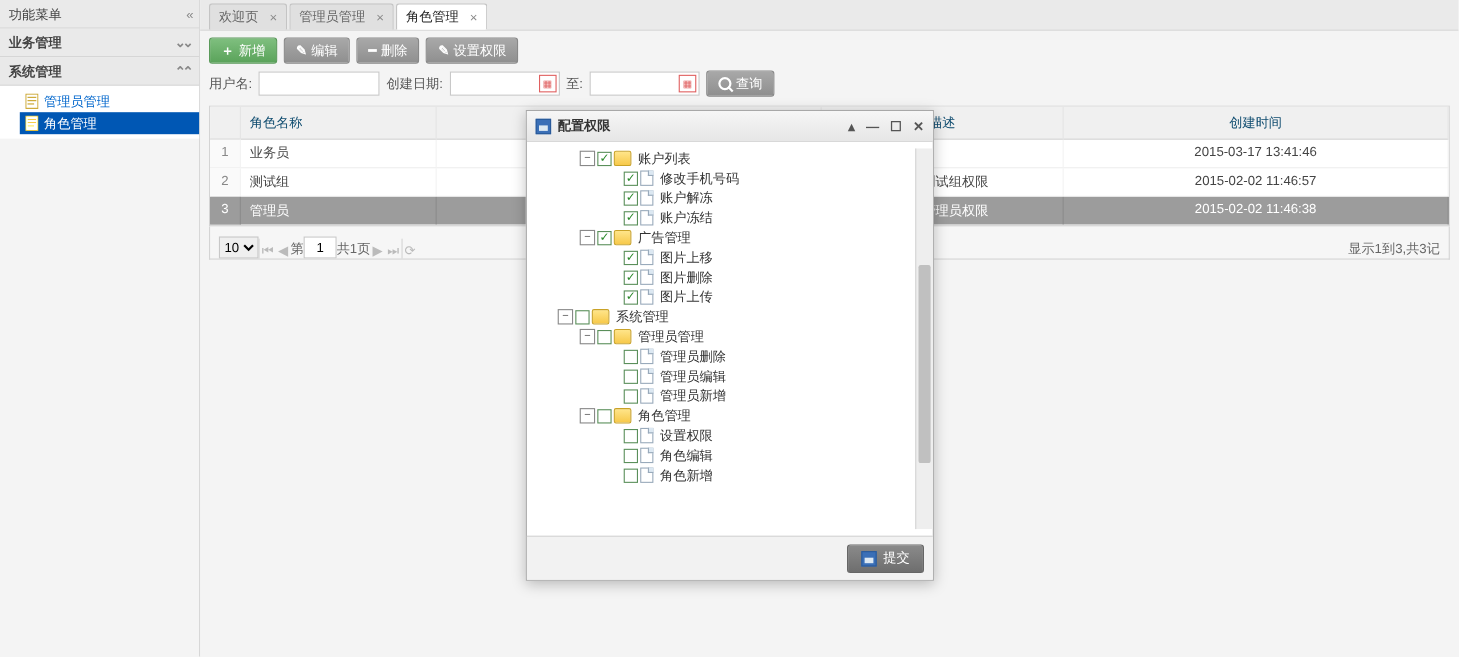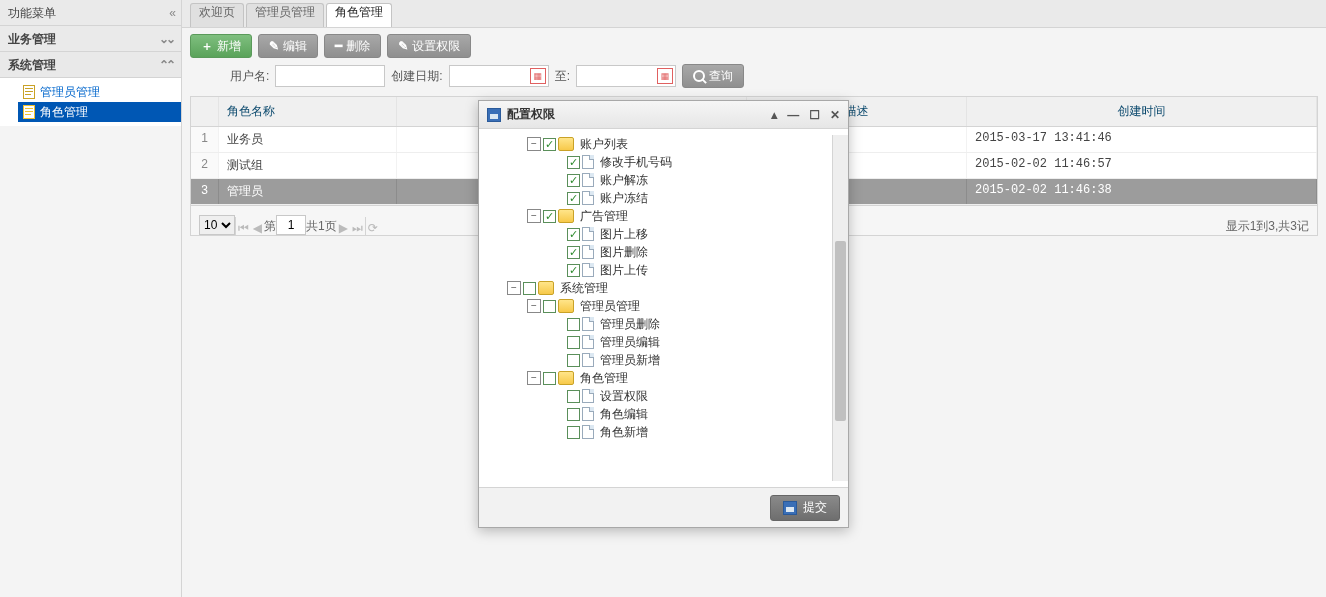--- a/index.html
+++ b/index.html
@@ -17,47 +17,47 @@
 .tree-row { height: 20px; line-height: 20px; display: flex; align-items: center; gap: 4px; padding: 0 4px; cursor: pointer; }
 .tree-row.selected { background: #0057b4; color: #fff; }
 .tree-row.selected .ficon { filter: brightness(1.2); }
 .tree-row a { color: #0066cc; text-decoration: none; }
 .tree-row.selected a { color: #fff; }
 .ficon { width: 14px; height: 14px; display: inline-flex; align-items: center; justify-content: center; }
 
 
 .main { flex: 1; display: flex; flex-direction: column; background: #f4f4f4; min-width: 0; }
 .tabs { height: 28px; display: flex; align-items: flex-end; padding: 2px 8px 0 8px; gap: 2px; border-bottom: 1px solid #d4d4d4; background: #eaeaea; }
-.tab { height: 24px; padding: 0 8px; background: #e0e0e0; border: 1px solid #c4c4c4; border-bottom: none; border-radius: 3px 3px 0 0; display: flex; align-items: center; gap: 20px; cursor: pointer; color: #666; flex-direction: column; }
+.tab { height: 24px; padding: 0 8px; background: #e0e0e0; border: 1px solid #c4c4c4; border-bottom: none; border-radius: 3px 3px 0 0; display: flex; align-items: center; gap: 10px; cursor: pointer; color: #666; }
 .tab.active { background: #fff; color: #222; font-weight: normal; }
 .tab .x { color: #888; cursor: pointer; }
 
 .toolbar { padding: 6px 8px; display: flex; gap: 6px; background: #f4f4f4; }
 .btn { height: 24px; padding: 0 10px; border: 1px solid #5a9a5a; background: linear-gradient(#7fbf7f,#5aa35a); color: #fff; border-radius: 3px; display: inline-flex; align-items: center; gap: 4px; cursor: pointer; }
 .btn.gray { background: linear-gradient(#a8a8a8,#8f8f8f); border-color: #888; }
 .btn .glyph { font-weight: bold; }
 
-.searchbar { padding: 0 8px 8px 8px; display: flex; align-items: center; gap: 6px; color: #555; margin-left: 40px; }
+.searchbar { padding: 0 8px 8px 8px; display: flex; align-items: center; gap: 6px; color: #555; }
 .searchbar label { white-space: nowrap; }
 .input { height: 22px; border: 1px solid #c8c8c8; background: #fff; padding: 0 4px; }
 .input.w110 { width: 110px; }
 .input.date { width: 100px; padding-right: 22px; position: relative; }
 .date-wrap { position: relative; display: inline-block; }
 .date-wrap .cal { position: absolute; right: 3px; top: 3px; width: 16px; height: 16px; border: 1px solid #e06060; background: #fff; display: flex; align-items: center; justify-content: center; color: #e06060; font-size: 9px; cursor: pointer; }
 .sbtn { height: 24px; padding: 0 10px; border: 1px solid #888; background: linear-gradient(#a8a8a8,#8f8f8f); color: #fff; border-radius: 3px; display: inline-flex; align-items: center; gap: 4px; cursor: pointer; }
 
 .grid { margin: 0 8px; border: 1px solid #d4d4d4; background: #fff; }
 .grid-head, .grid-row { display: grid; grid-template-columns: 28px 1fr 350px 220px 350px; }
 .grid-head { background: #f0f0f0; border-bottom: 1px solid #d4d4d4; }
 .grid-head .cell { padding: 6px 8px; border-right: 1px solid #e4e4e4; color: #0c4a6e; text-align: left; }
 .grid-head .cell.center { text-align: center; }
 .grid-row { border-bottom: 1px solid #eee; }
 .grid-row .cell { padding: 4px 8px; border-right: 1px solid #f2f2f2; }
 .grid-row .cell.idx { text-align: center; color: #888; background: #fafafa; }
-.grid-row .cell.center { text-align: left; font-family: Liberation Mono, monospace; }
+.grid-row .cell.center { text-align: center; }
 .grid-row.selected { background: #9c9c9c; color: #fff; }
 .grid-row.selected .cell { border-right-color: #8c8c8c; }
 .grid-row.selected .cell.idx { background: #9c9c9c; color: #fff; }
 
 .pager { margin: 0 8px; height: 30px; border: 1px solid #d4d4d4; border-top: none; background: #f6f6f6; display: flex; align-items: flex-end; padding: 0 8px; gap: 0; color: #666; }
 .pager .sep { width: 1px; height: 18px; background: #d4d4d4; }
 .pager select { height: 20px; border: 1px solid #c8c8c8; }
 .pager .pgbtn { color: #bbb; cursor: pointer; padding: 0 2px; }
 .pager .pgin { width: 30px; height: 20px; border: 1px solid #c8c8c8; text-align: center; }
 .pager .info { margin-left: auto; }

